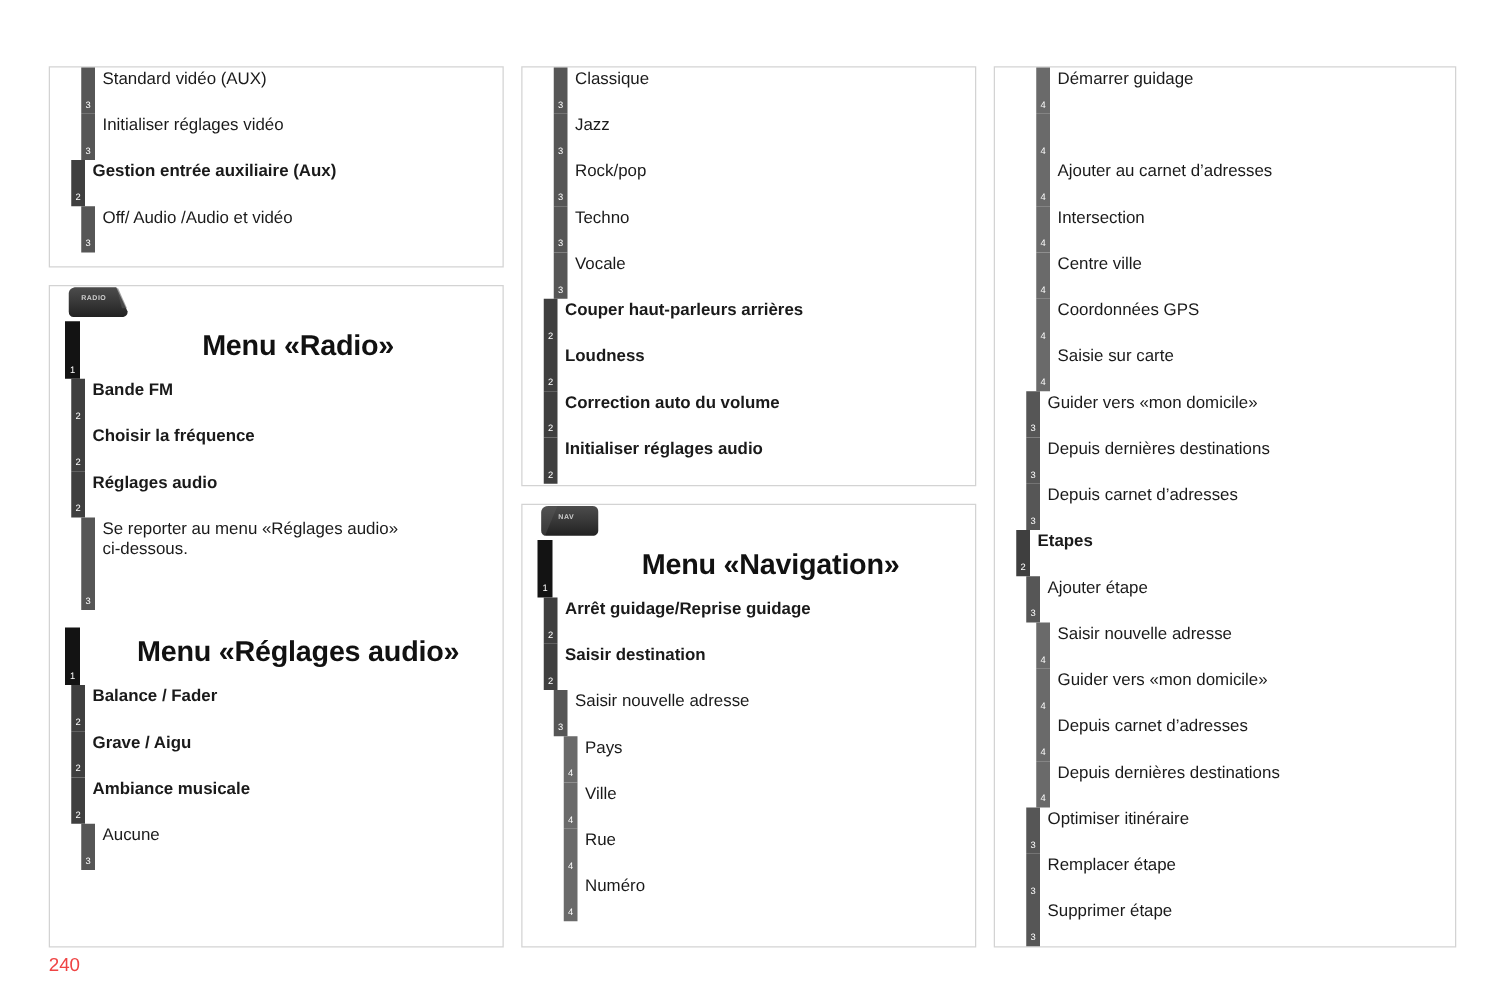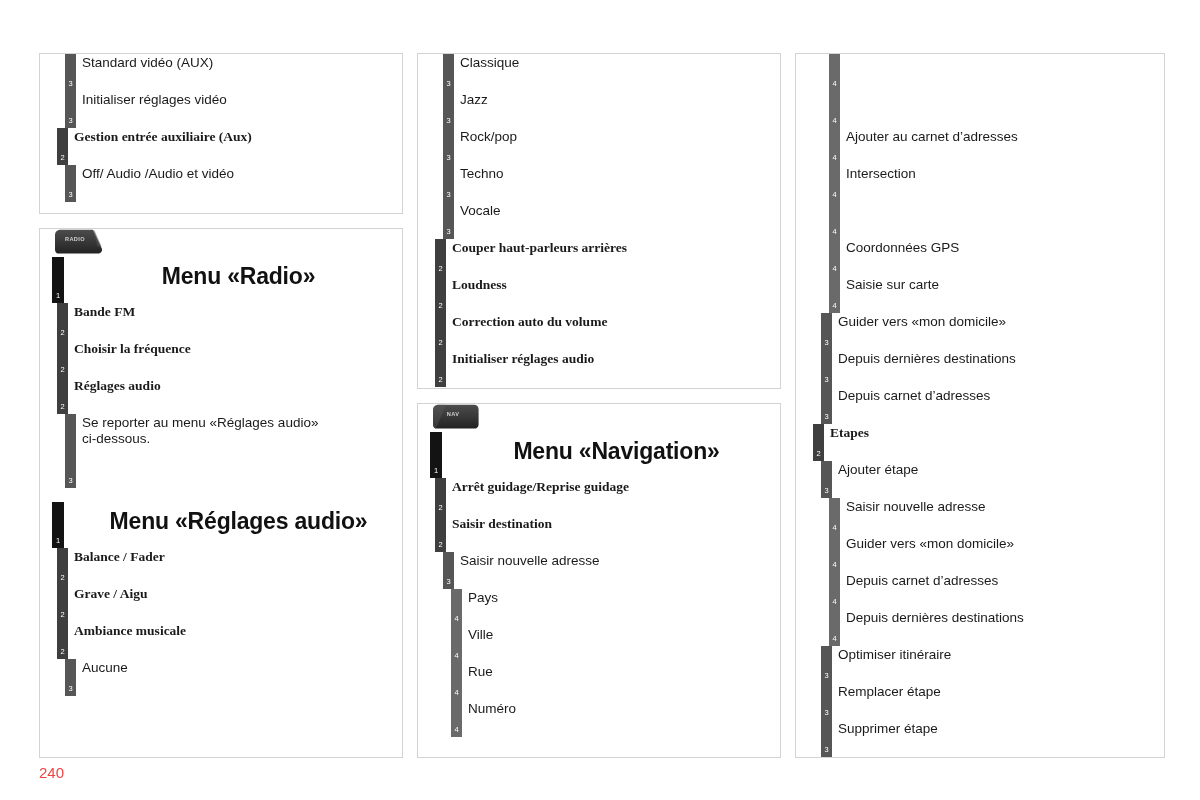--- a/index.html
+++ b/index.html
@@ -83,21 +83,20 @@
     text-align: center;
   }
 
   
   .entry.lvl2 { padding-left: 18px; min-height: 37px; }
   .entry.lvl2 .bar { background: #3f3f3f; height: 37px; left: 17px; }
   .entry.lvl2 .label {
     font-weight: bold;
     padding-left: 16px;
     padding-top: 1px;
-    font-family: Liberation Serif, serif;
   }
 
   
   .entry.lvl3 { padding-left: 18px; min-height: 37px; }
   .entry.lvl3 .bar { background: #565656; height: 37px; left: 25px; }
   .entry.lvl3 .label {
     font-weight: normal;
     padding-left: 24px;
     padding-top: 1px;
   }
@@ -392,20 +391,21 @@
         </div>
       </div>
   </div>
 
   <div class="panel" id="panel-navcont">
     <div class="entries">
         <div class="entry lvl4">
           <div class="bar">
             <span class="num">4</span>
           </div>
+          <div class="label">Démarrer guidage</div>
         </div>
         <div class="entry lvl4">
           <div class="bar">
             <span class="num">4</span>
           </div>
         </div>
         <div class="entry lvl4">
           <div class="bar">
             <span class="num">4</span>
           </div>
@@ -414,20 +414,21 @@
         <div class="entry lvl4">
           <div class="bar">
             <span class="num">4</span>
           </div>
           <div class="label">Intersection</div>
         </div>
         <div class="entry lvl4">
           <div class="bar">
             <span class="num">4</span>
           </div>
+          <div class="label">Centre ville</div>
         </div>
         <div class="entry lvl4">
           <div class="bar">
             <span class="num">4</span>
           </div>
           <div class="label">Coordonnées GPS</div>
         </div>
         <div class="entry lvl4">
           <div class="bar">
             <span class="num">4</span>

